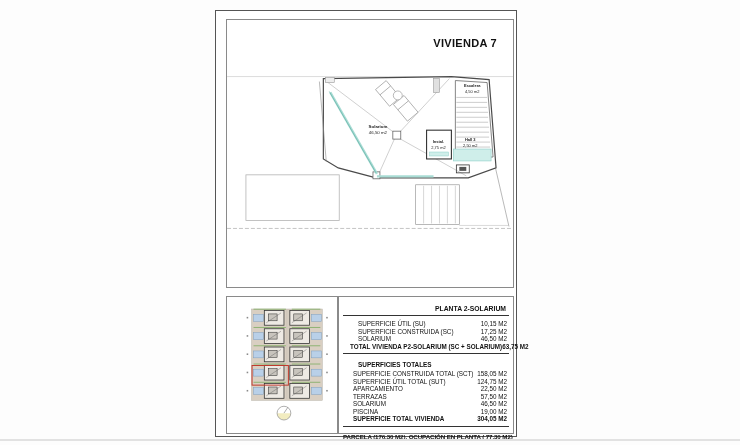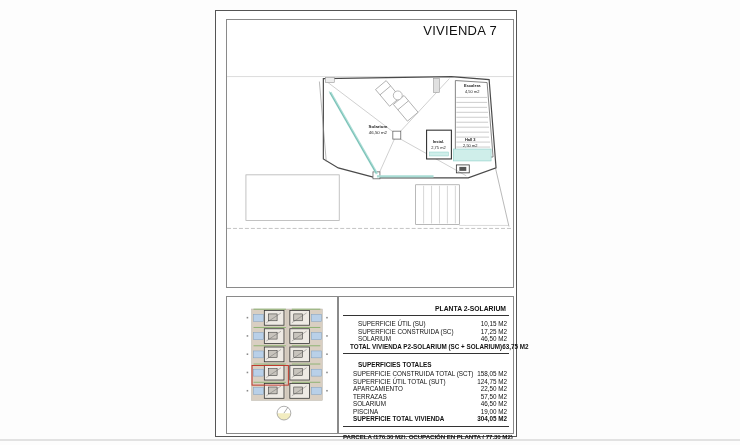--- a/index.html
+++ b/index.html
@@ -3,21 +3,21 @@
 <meta charset="utf-8">
 <style>
   * { margin:0; padding:0; box-sizing:border-box; }
   html,body { width:740px; height:445px; background:#ffffff; overflow:hidden;
               font-family:"Liberation Sans", sans-serif; }
   .canvas { position:relative; width:740px; height:445px; background:#fdfdfd; }
   .page { position:absolute; left:215px; top:10px; width:302px; height:427px;
           background:#ffffff; border:1px solid #555; }
   .plan-box { position:absolute; left:10px; top:8px; width:288px; height:269px;
               border:1px solid #8a8a8a; background:#fff; }
-  .plan-title { position:absolute; right:16px; top:3px; font-size:13px; font-weight:normal;
+  .plan-title { position:absolute; right:16px; top:17px; font-size:11px; font-weight:bold;
                 letter-spacing:.3px; color:#111; }
   .plan-svg { position:absolute; inset:0; width:100%; height:100%; }
   .site-box { position:absolute; left:10px; top:285px; width:112px; height:138px;
               border:1px solid #8a8a8a; background:#fff; }
   .site-svg { position:absolute; inset:0; width:100%; height:100%; }
   .table-box { position:absolute; left:122px; top:285px; width:176px; height:138px;
                border:1px solid #8a8a8a; background:#fff; color:#111;
                padding:5px 4px 0 4px; display:flex; flex-direction:column; }
   .thead { font-size:6.8px; font-weight:bold; text-align:right; padding-right:3px; margin-top:3px; }
   .hr { border-top:1px solid #333; margin-top:3px; }

